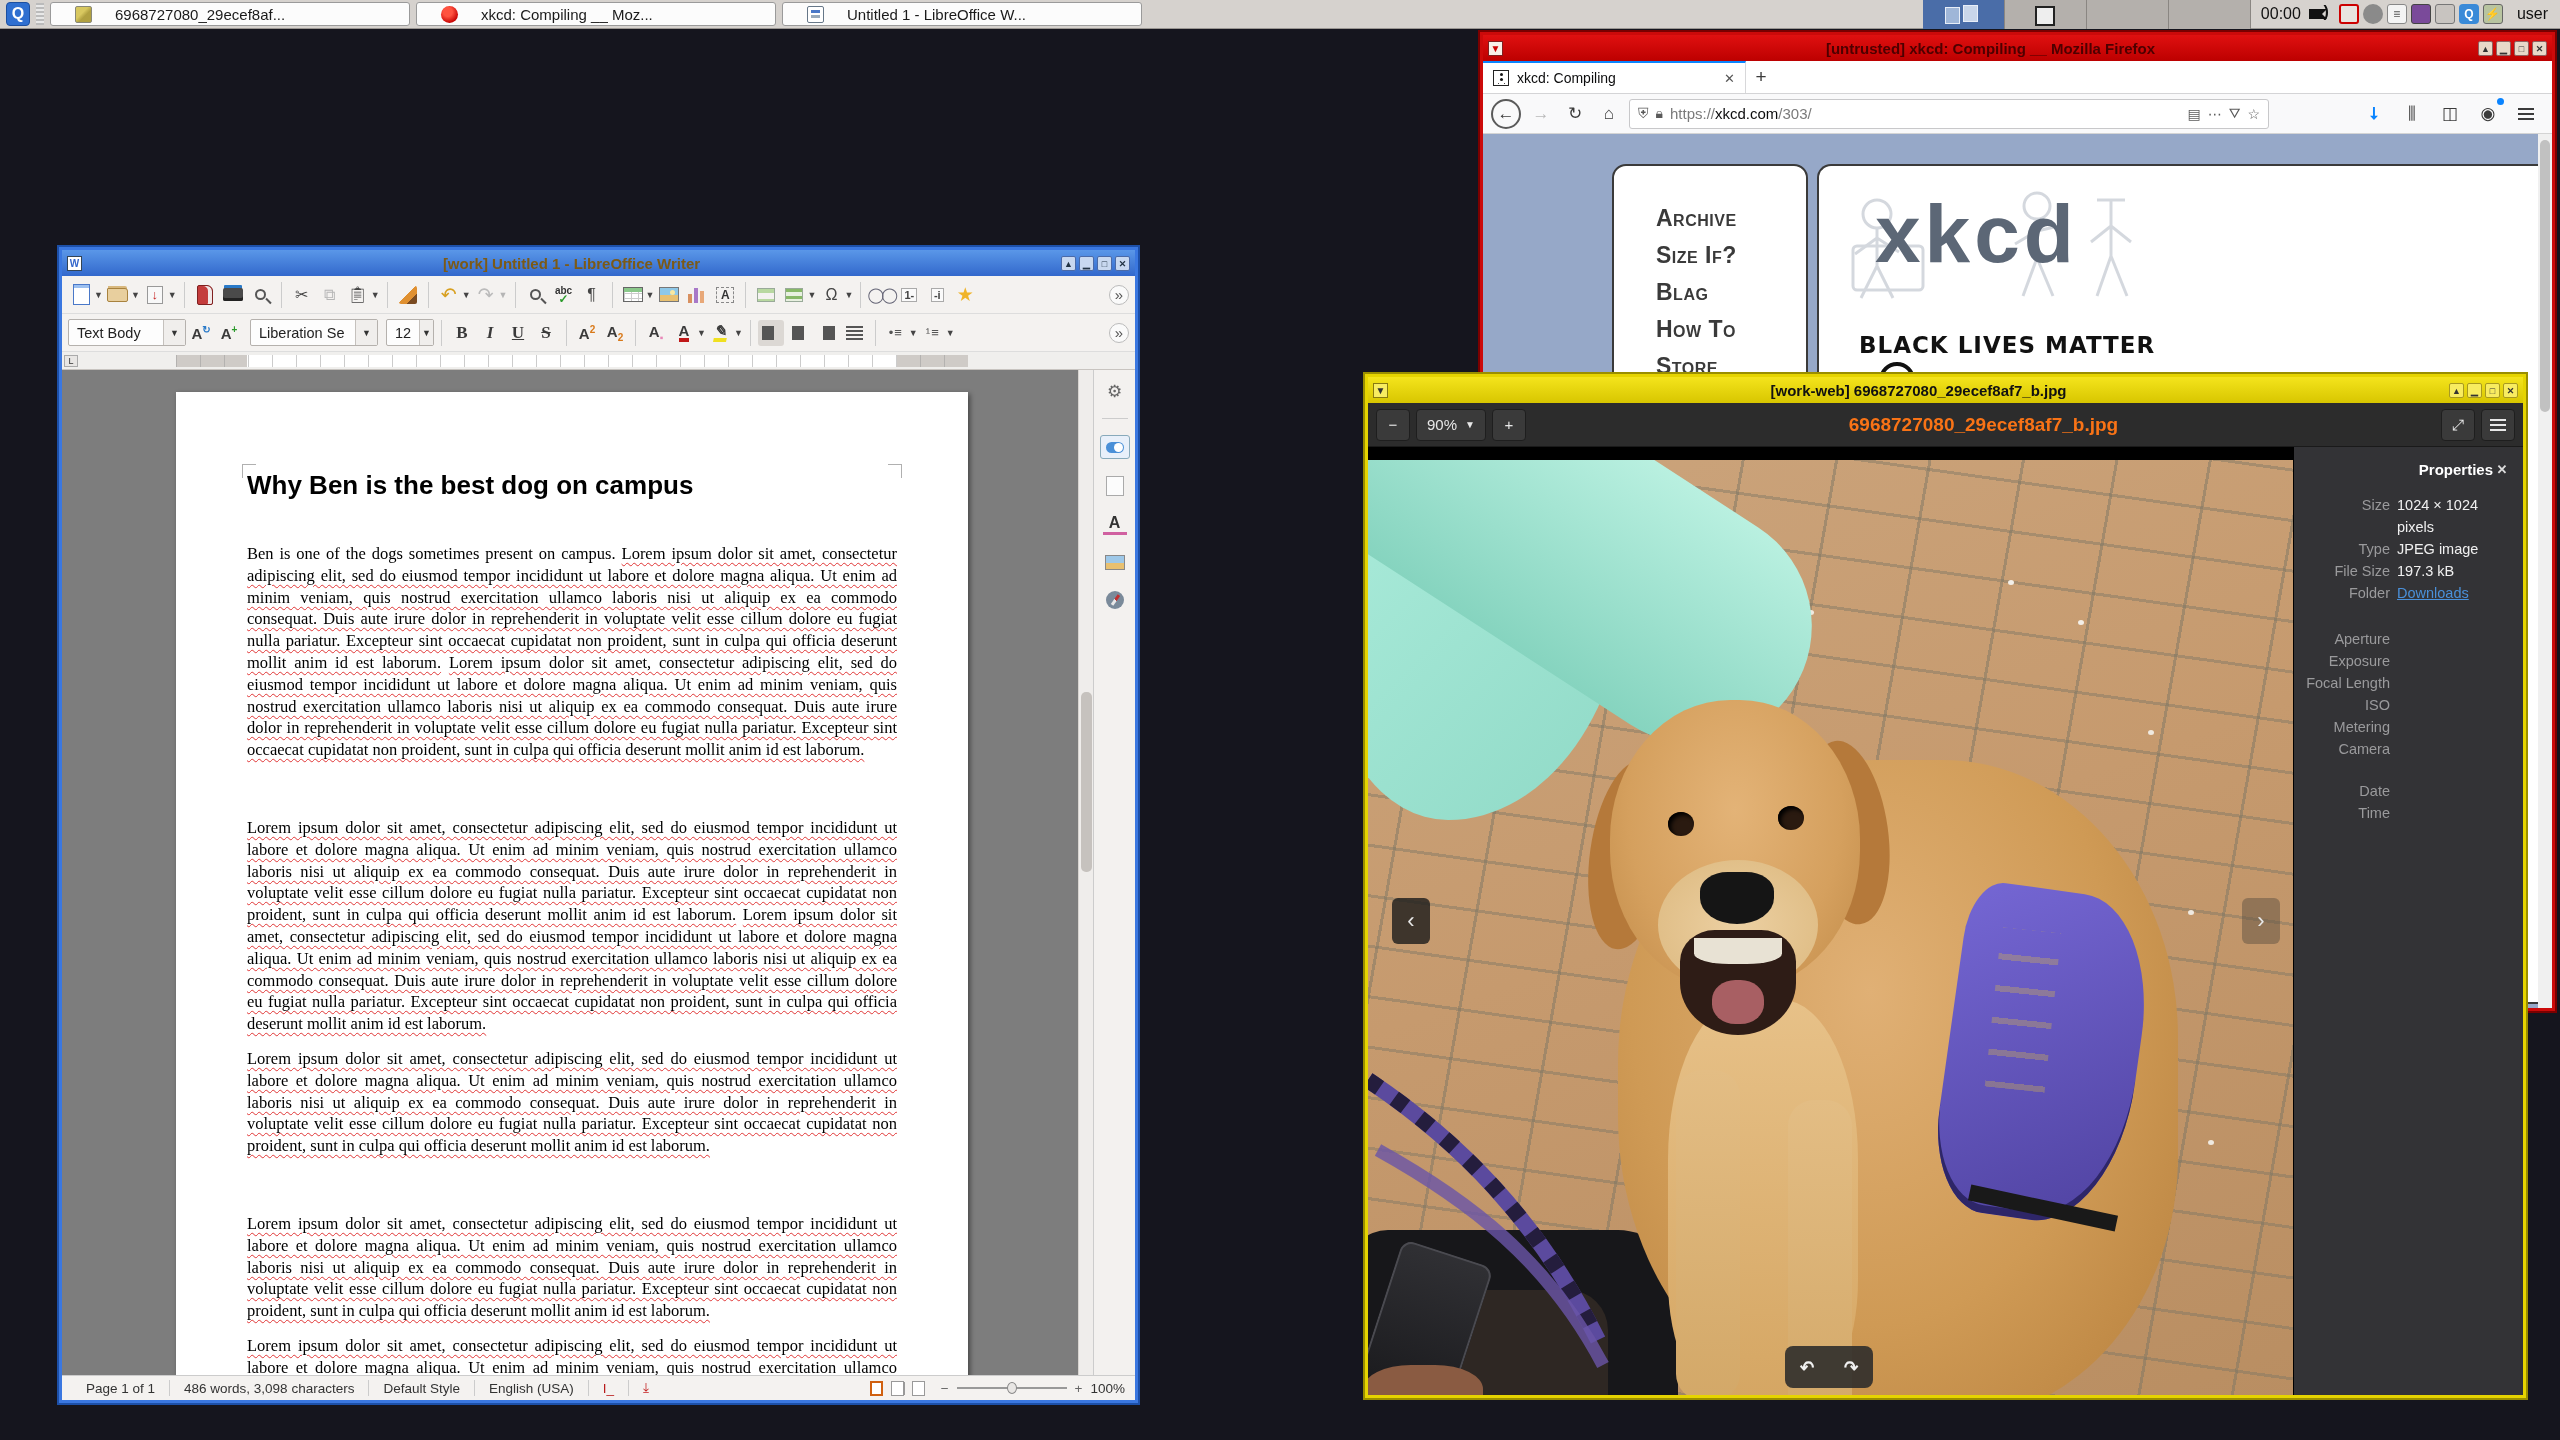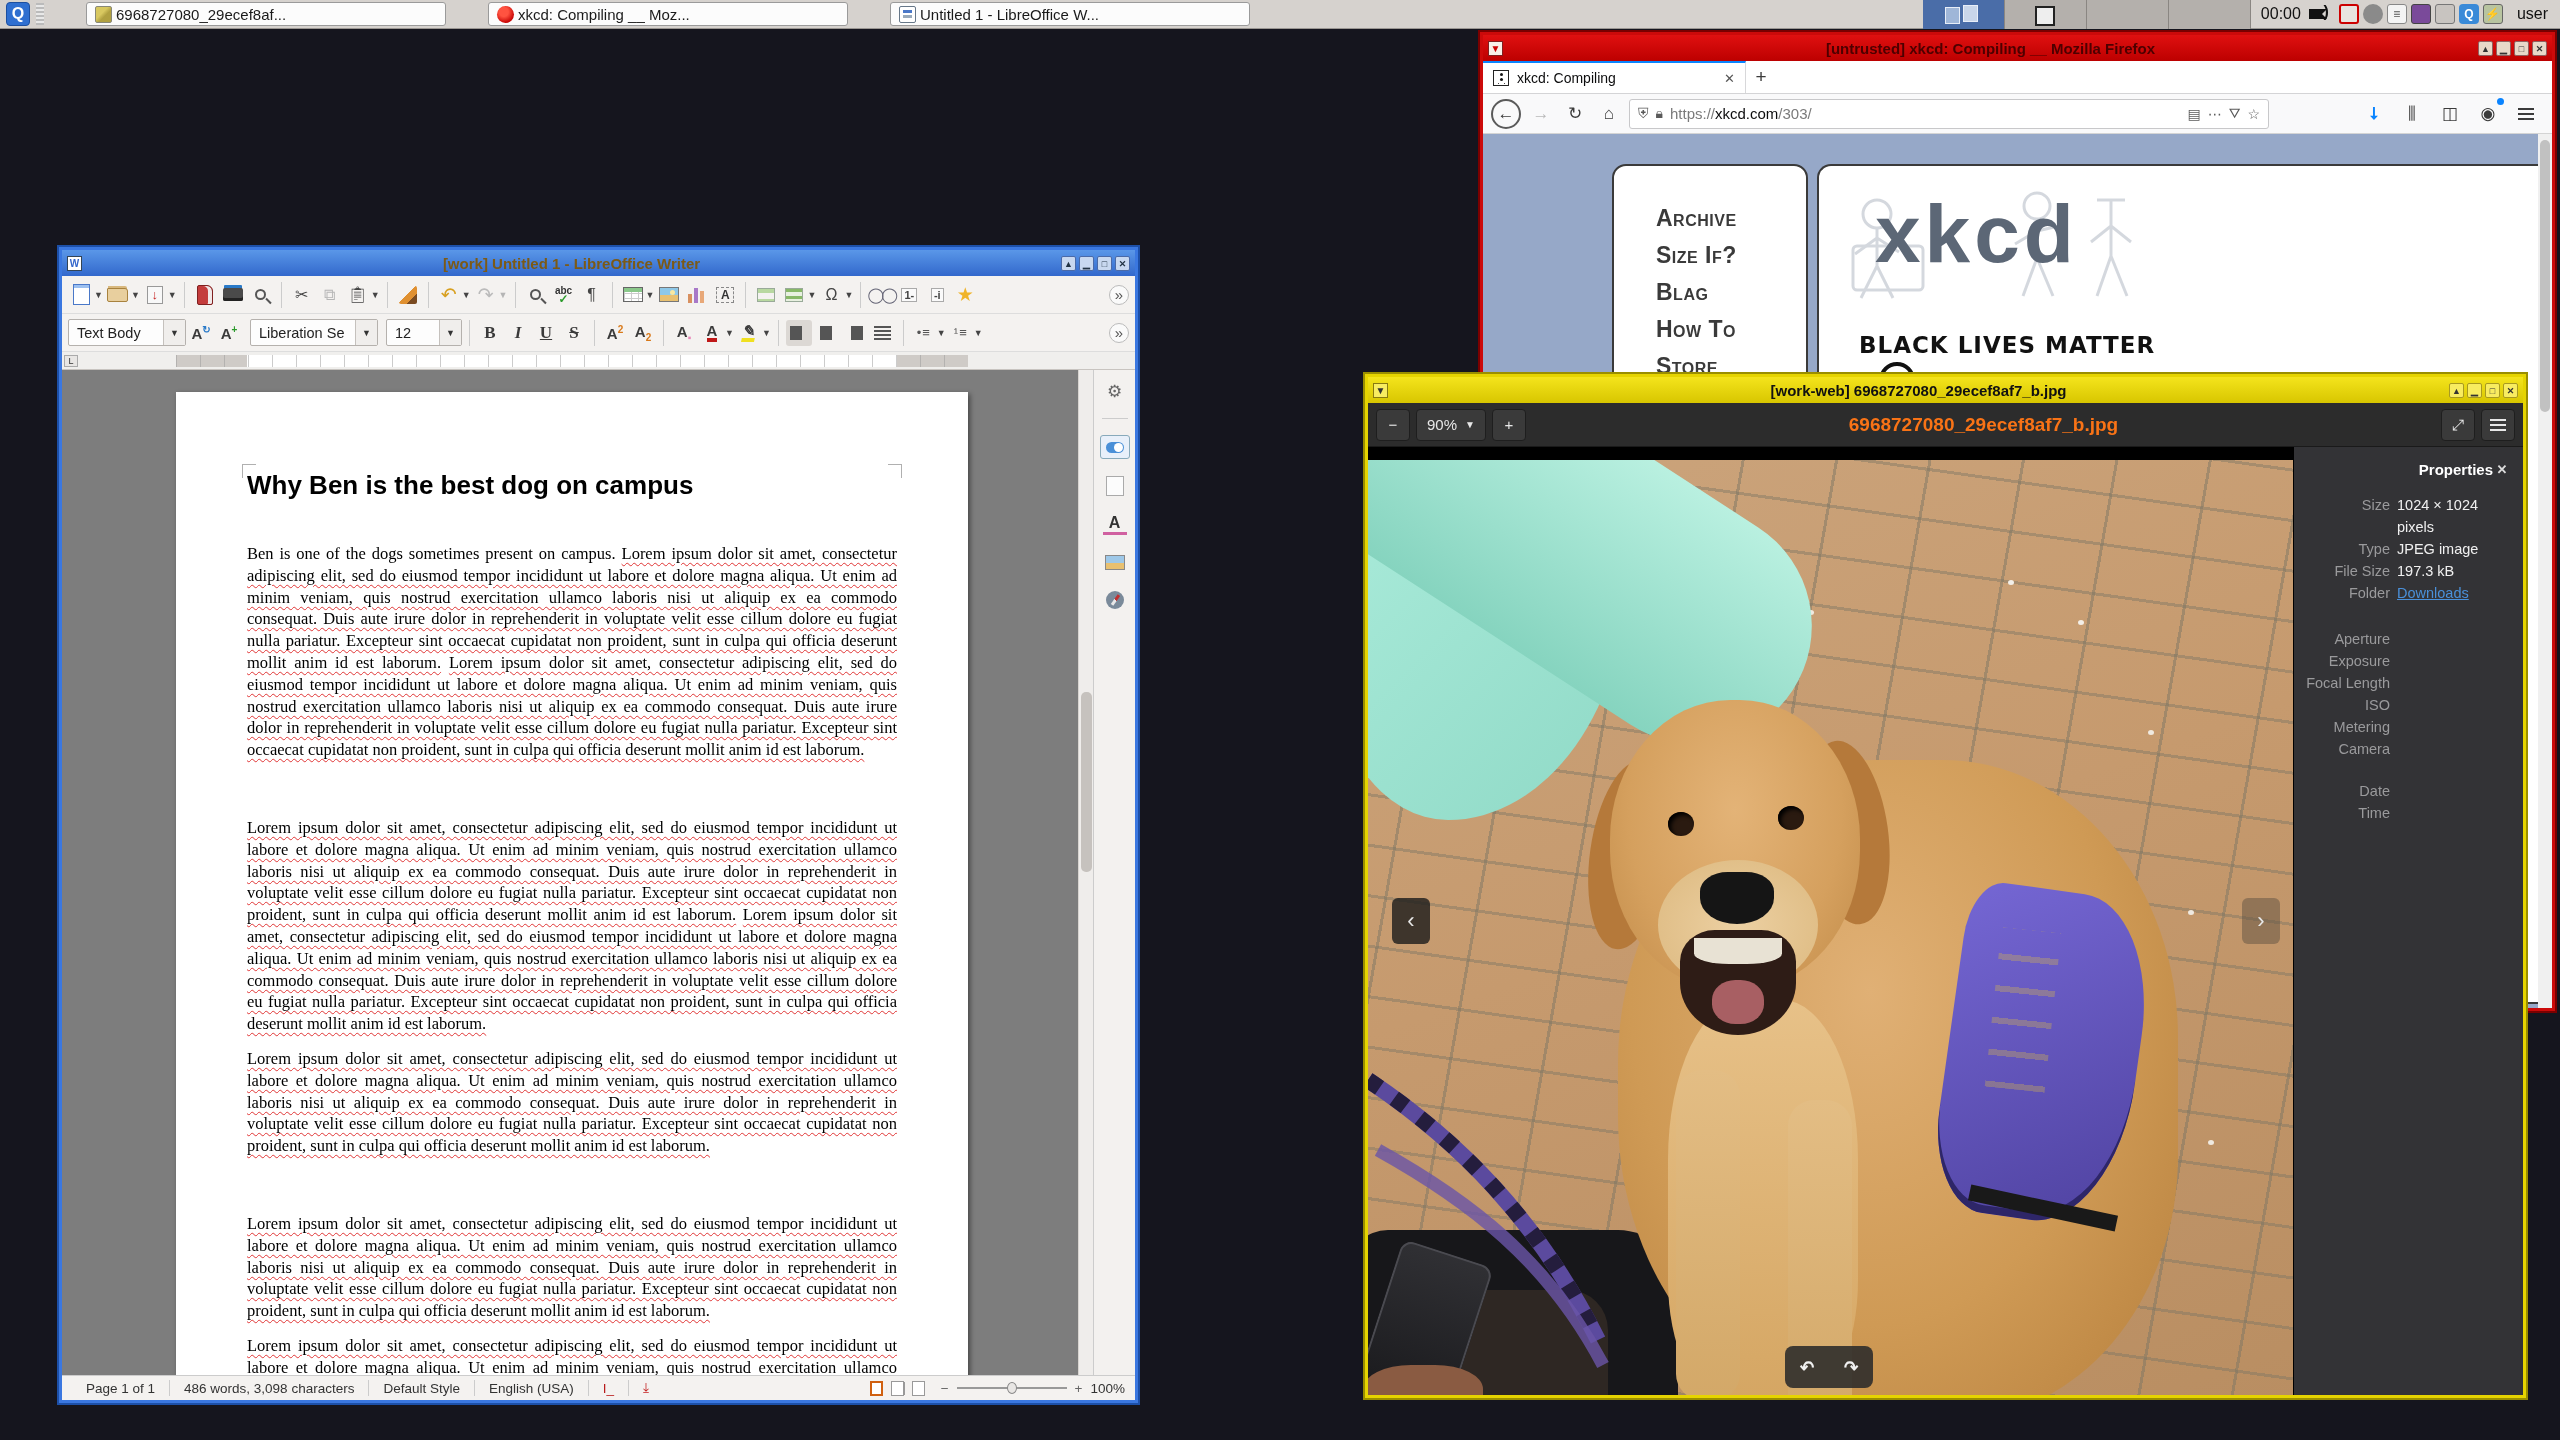--- a/index.html
+++ b/index.html
@@ -7,22 +7,22 @@
   .desktop{position:relative;width:2560px;height:1440px;background:#15151e;overflow:hidden;
            font-family:"Liberation Sans",sans-serif;}
 
   
   .taskbar{position:absolute;left:0;top:0;width:2560px;height:29px;background:#d6d2ce;
            border-bottom:1px solid #9a9692;display:flex;align-items:center;gap:6px;padding:0 6px;}
   .qubes-btn{width:24px;height:24px;background:#2f6fd0;border:1px solid #1c4fa0;border-radius:4px;
              color:#fff;font-weight:bold;font-size:16px;display:flex;align-items:center;justify-content:center;}
   .tb-grip{width:8px;height:22px;background:repeating-linear-gradient(#bbb 0 2px,#e8e8e8 2px 4px);}
   .tb-win{height:24px;width:360px;background:#fcfcfc;border:1px solid #9a9a9a;border-radius:3px;
-          display:flex;align-items:center;gap:4px;padding:0 8px;font-size:15px;color:#1a1a1a;
-          white-space:nowrap;overflow:hidden;margin-left:36px;}
+          display:flex;align-items:center;gap:23px;padding:0 24px;font-size:15px;color:#1a1a1a;
+          white-space:nowrap;overflow:hidden;}
   .tb-ico{width:17px;height:17px;border-radius:2px;flex:0 0 auto;}
   .tb-ico.img{background:linear-gradient(135deg,#d8c860 40%,#b0a040 60%);border:1px solid #887;}
   .tb-ico.ff{background:radial-gradient(circle at 40% 35%,#ff5340 30%,#c40000 75%);border-radius:50%;}
   .tb-ico.doc{background:#fff;border:1px solid #678;position:relative;}
   .tb-ico.doc::after{content:"";position:absolute;left:3px;top:3px;width:9px;height:3px;background:#4a78c8;box-shadow:0 5px 0 #9ab;}
   .tb-right{margin-left:auto;display:flex;align-items:center;gap:8px;}
   .ws-switch{display:flex;height:29px;}
   .ws{width:82px;height:29px;background:#b4b0ac;border-right:1px solid #8a8682;position:relative;}
   .ws.active{background:#4a6da8;}
   .ws.active::before,.ws.active::after{content:"";position:absolute;top:7px;width:13px;height:15px;
@@ -518,21 +518,21 @@
       <span class="tbi">
           <span class="supsub">A<sup style="color:#2a7ac8">↻</sup></span>
         </span>
       <span class="tbi">
           <span class="supsub">A<sup style="color:#2a9a2a">+</sup></span>
         </span>
       <div class="combo" style="width:128px;margin-left:6px">
         <span class="val" style="flex:1">Liberation Se</span>
           <span class="cdd">▼</span>
       </div>
-      <div class="combo" style="width:76px;margin-left:6px">
+      <div class="combo" style="width:48px;margin-left:6px">
         <span class="val" style="flex:1">12</span>
           <span class="cdd">▼</span>
       </div>
       <span class="sep"></span>
       <span class="tbi fmt">B</span>
       <span class="tbi fmt i">I</span>
       <span class="tbi fmt u">U</span>
       <span class="tbi fmt s">S</span>
       <span class="sep"></span>
       <span class="tbi">

